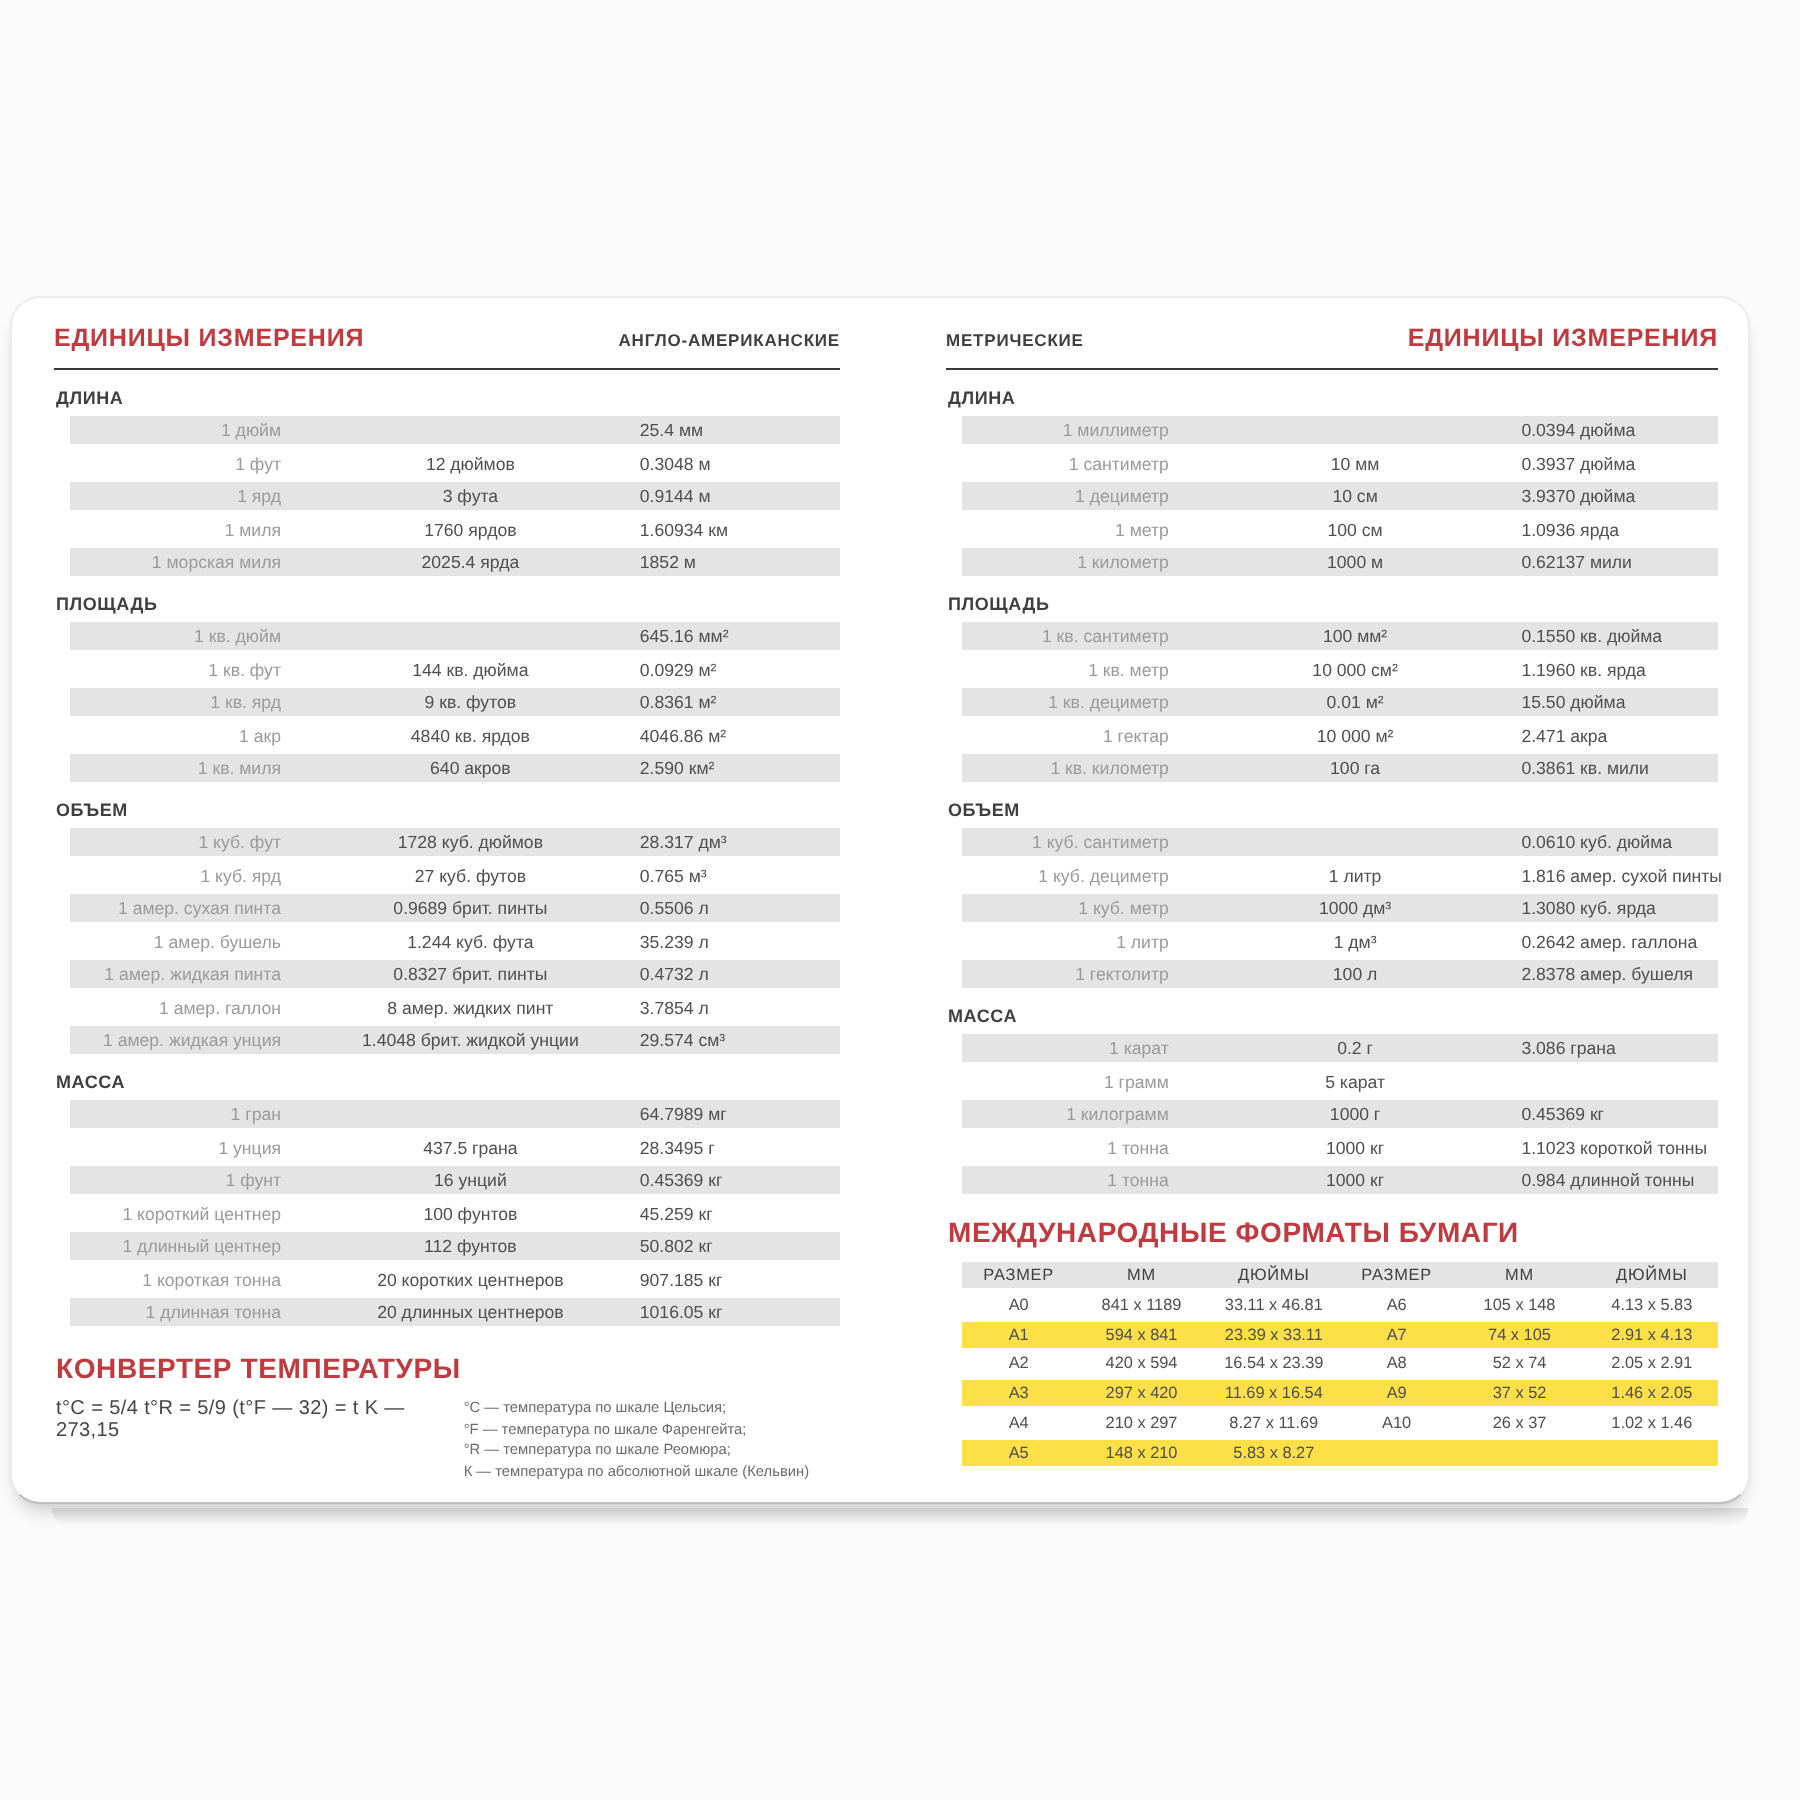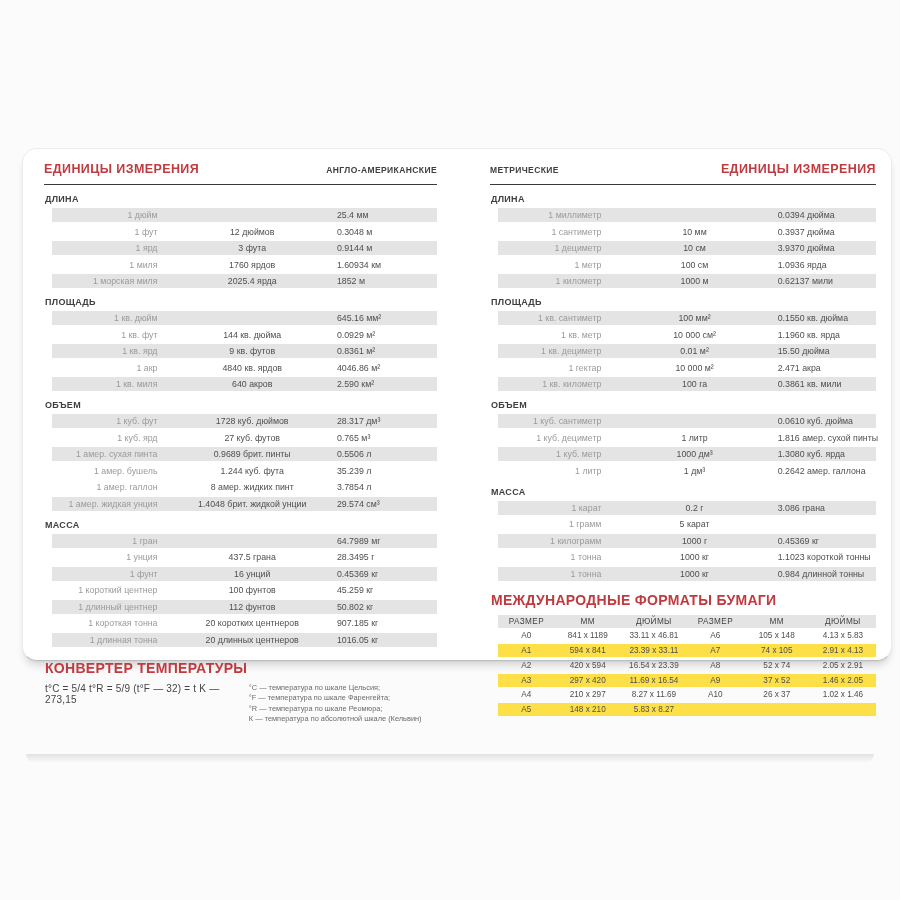--- a/index.html
+++ b/index.html
@@ -1,20 +1,20 @@
 <!DOCTYPE html>
 <html><head>
 <meta charset="utf-8">
 <style>
   html,body{margin:0;padding:0;}
   body{width:900px;height:900px;background:#fbfbfb;font-family:"Liberation Sans",sans-serif;
        -webkit-font-smoothing:antialiased;}
   .canvas{position:relative;width:900px;height:900px;overflow:hidden;}
 
-  .spread{position:absolute;left:22px;top:148px;width:870px;height:513px;background:#fff;
+  .spread{position:absolute;left:5px;top:148px;width:870px;height:604px;background:#fff;
           border-radius:15px;border:1px solid #ececec;border-bottom:1px solid #bdbdbd;
           box-shadow:0 7px 9px -3px rgba(0,0,0,0.16), 0 1px 2px rgba(0,0,0,0.04);
           display:flex;box-sizing:border-box;}
   .page-under{position:absolute;left:26px;top:754px;width:848px;height:9px;
           border-radius:0 0 12px 12px;
           background:linear-gradient(to bottom, rgba(0,0,0,0.10), rgba(0,0,0,0));}
 
   .page{width:50%;box-sizing:border-box;padding-top:13px;}
   .page-left{padding-left:21px;padding-right:20px;}
   .page-right{padding-left:33px;padding-right:15px;}
@@ -134,20 +134,25 @@
             <div class="trow shaded">
               <div class="c0">1 амер. сухая пинта</div>
               <div class="c1">0.9689 брит. пинты</div>
               <div class="c2">0.5506 л</div>
             </div>
             <div class="trow">
               <div class="c0">1 амер. бушель</div>
               <div class="c1">1.244 куб. фута</div>
               <div class="c2">35.239 л</div>
             </div>
+            <div class="trow shaded">
+              <div class="c0">1 амер. жидкая пинта</div>
+              <div class="c1">0.8327 брит. пинты</div>
+              <div class="c2">0.4732 л</div>
+            </div>
             <div class="trow">
               <div class="c0">1 амер. галлон</div>
               <div class="c1">8 амер. жидких пинт</div>
               <div class="c2">3.7854 л</div>
             </div>
             <div class="trow shaded">
               <div class="c0">1 амер. жидкая унция</div>
               <div class="c1">1.4048 брит. жидкой унции</div>
               <div class="c2">29.574 см³</div>
             </div>
@@ -283,20 +288,25 @@
             <div class="trow shaded">
               <div class="c0">1 куб. метр</div>
               <div class="c1">1000 дм³</div>
               <div class="c2">1.3080 куб. ярда</div>
             </div>
             <div class="trow">
               <div class="c0">1 литр</div>
               <div class="c1">1 дм³</div>
               <div class="c2">0.2642 амер. галлона</div>
             </div>
+            <div class="trow shaded">
+              <div class="c0">1 гектолитр</div>
+              <div class="c1">100 л</div>
+              <div class="c2">2.8378 амер. бушеля</div>
+            </div>
           </div>
           <div class="section">
             <div class="section-heading">МАССА</div>
             <div class="trow shaded">
               <div class="c0">1 карат</div>
               <div class="c1">0.2 г</div>
               <div class="c2">3.086 грана</div>
             </div>
             <div class="trow">
               <div class="c0">1 грамм</div>

